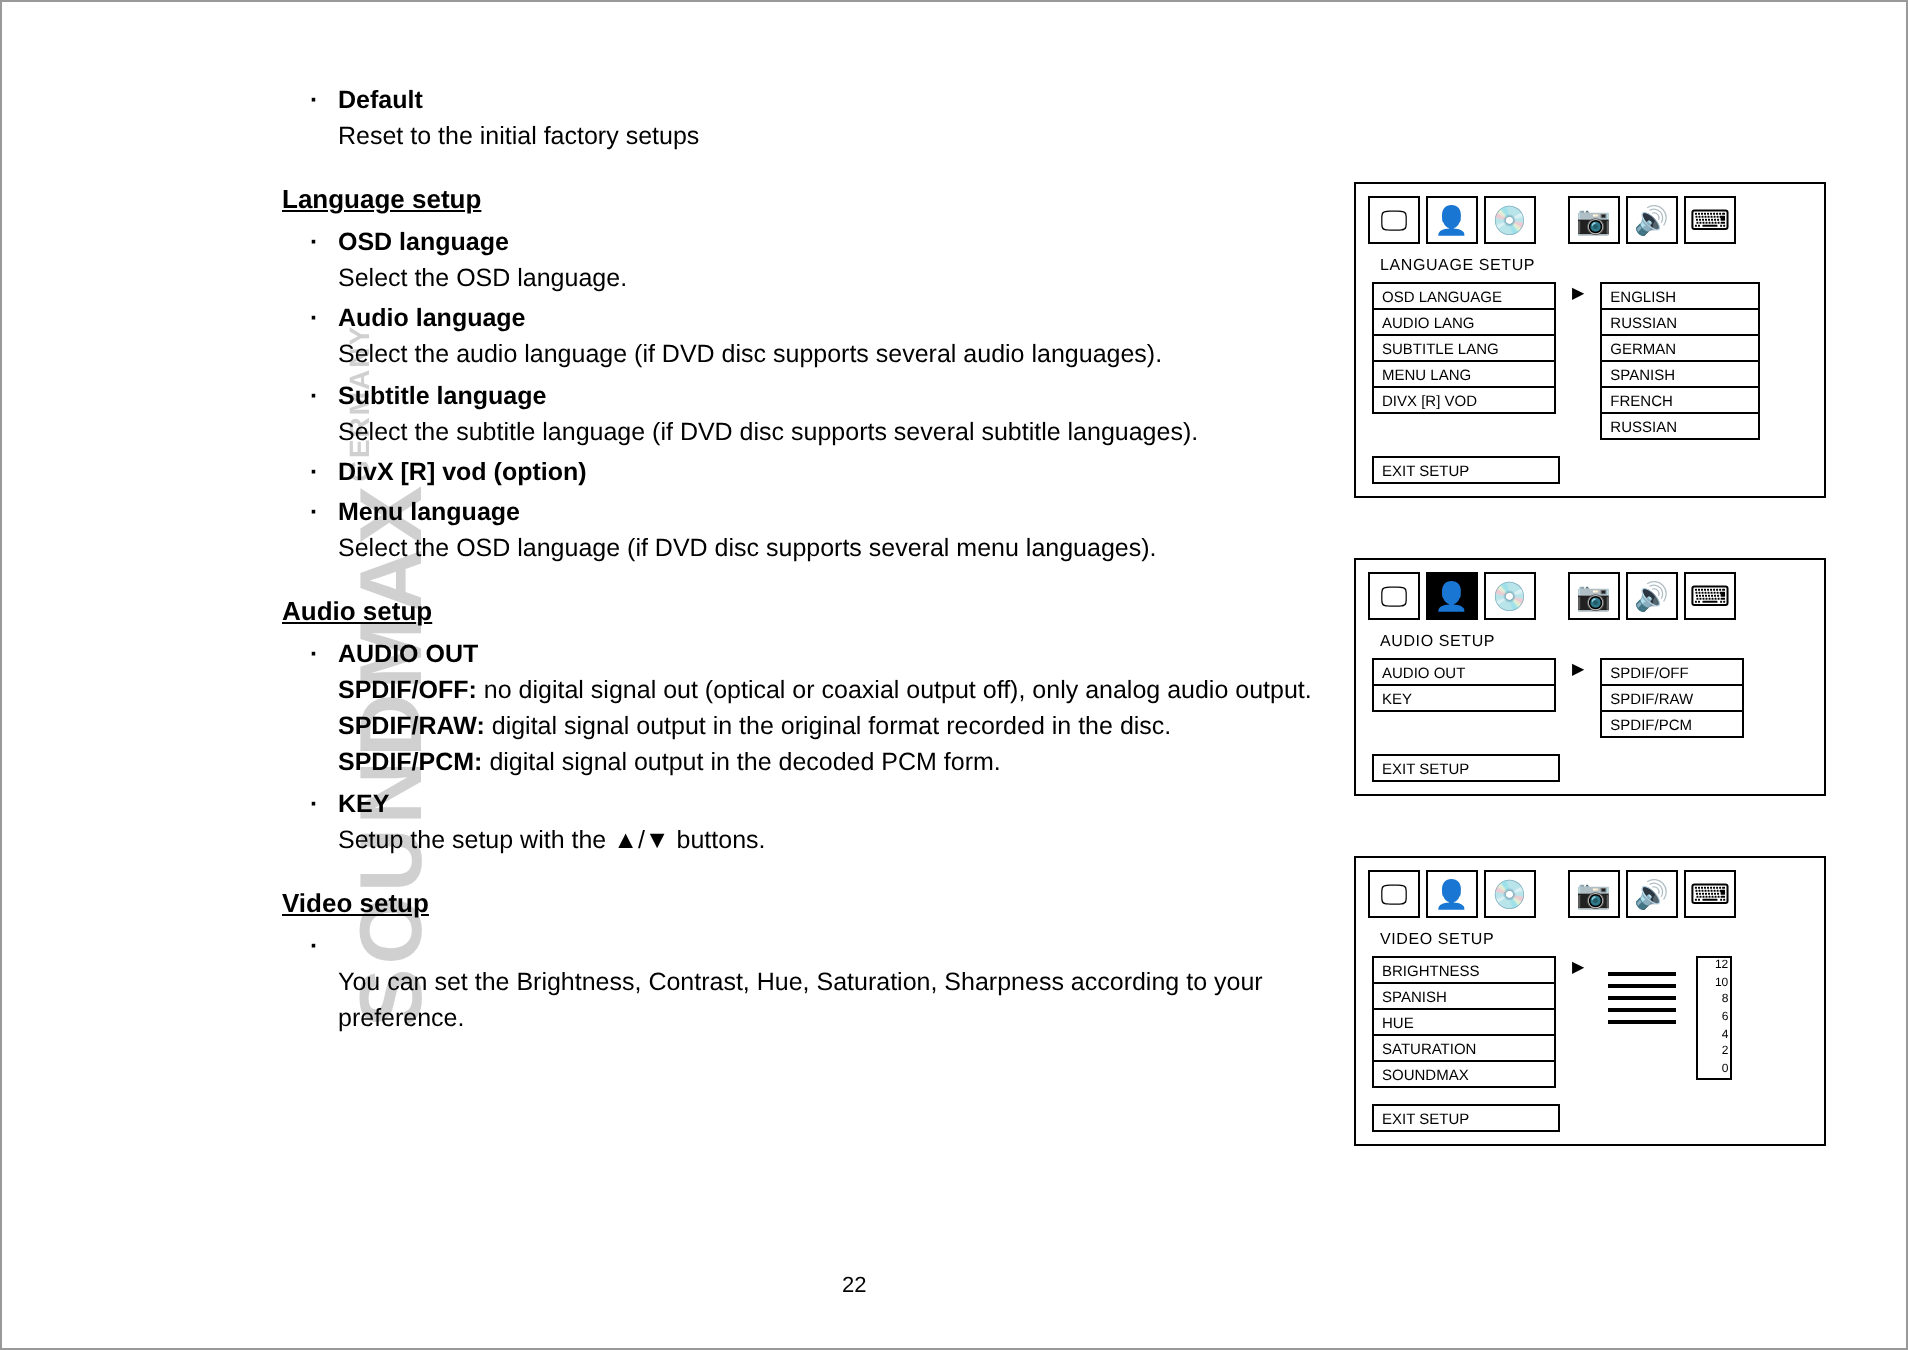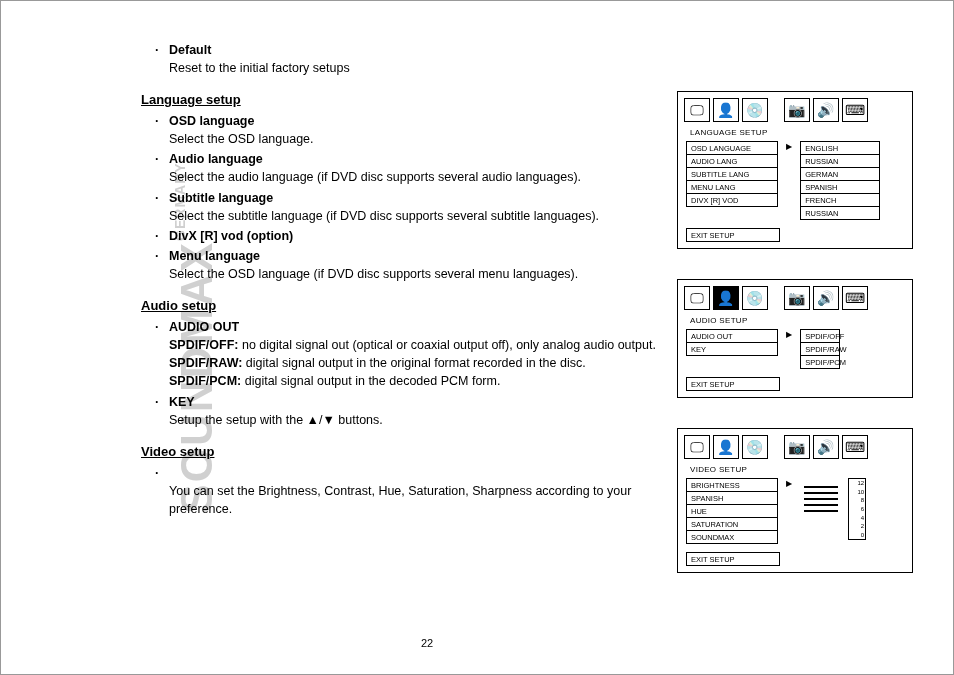--- a/index.html
+++ b/index.html
@@ -247,21 +247,21 @@
       <div class="ic">🔊</div>
       <div class="ic">⌨</div>
     </div>
     <div class="title">AUDIO SETUP</div>
     <div class="menu-area">
       <div class="menu-col" style="width:92px">
         <div class="cell">AUDIO OUT</div>
         <div class="cell">KEY</div>
       </div>
       <div class="arrow-col"></div>
-      <div class="menu-col" style="width:40px">
+      <div class="menu-col" style="width:72px">
         <div class="cell">SPDIF/OFF</div>
         <div class="cell">SPDIF/RAW</div>
         <div class="cell">SPDIF/PCM</div>
       </div>
     </div>
     <div class="exit-row"><div class="cell">EXIT SETUP</div></div>
   </div>
 
   <div class="osd">
     <div class="icon-row">

